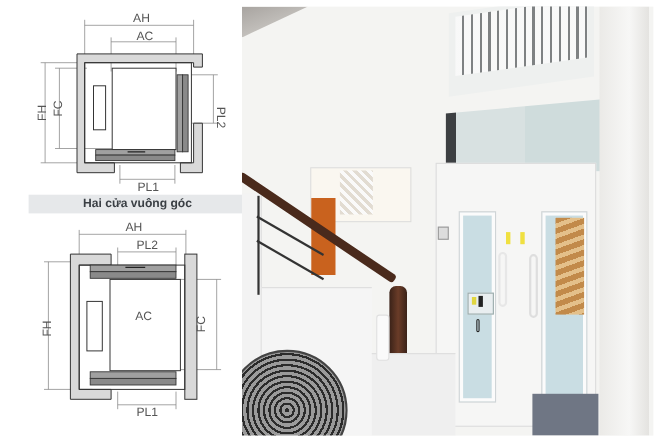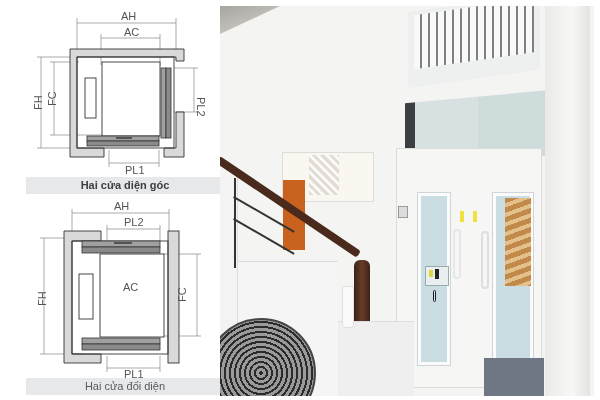--- a/index.html
+++ b/index.html
@@ -73,21 +73,21 @@
       <rect x="162" y="68" width="5" height="70" fill="#8a8a8a"></rect>
     </g>
     <line x1="112" y1="138" x2="128" y2="138" stroke="#222" stroke-width="1.2"></line>
     <text class="dim-label" x="117" y="20">AH</text>
     <text class="dim-label" x="120" y="36">AC</text>
     <text class="dim-label" x="38" y="110" transform="rotate(-90 38 110)">FH</text>
     <text class="dim-label" x="52" y="106" transform="rotate(-90 52 106)">FC</text>
     <text class="dim-label" x="193" y="97" transform="rotate(90 193 97)">PL2</text>
     <text class="dim-label" x="121" y="174">PL1</text>
   </svg>
-  <div class="caption" id="caption-top">Hai cửa diện góc</div>
+  <div class="caption" id="caption-top">Hai cửa vuông góc</div>
 </div>
 
 <div class="diagram-panel" id="panel-bottom">
   <svg class="diagram-svg" width="220" height="204" viewBox="0 0 220 204">
     <g stroke="#888" stroke-width="0.7" fill="none">
       <line x1="68" y1="17" x2="165" y2="17"></line>
       <line x1="68" y1="13" x2="68" y2="37"></line>
         <line x1="165" y1="13" x2="165" y2="37"></line>
       <line x1="103" y1="33" x2="156" y2="33"></line>
       <line x1="103" y1="29" x2="103" y2="45"></line>
@@ -119,21 +119,20 @@
       <rect x="78" y="148" width="78" height="6" fill="#8a8a8a"></rect>
     </g>
     <line x1="110" y1="47" x2="128" y2="47" stroke="#222" stroke-width="1.2"></line>
     <text class="dim-label" x="110" y="14">AH</text>
     <text class="dim-label" x="120" y="30">PL2</text>
     <text class="dim-label" x="119" y="95">AC</text>
     <text class="dim-label" x="42" y="110" transform="rotate(-90 42 110)">FH</text>
     <text class="dim-label" x="196" y="92" transform="rotate(-90 196 106)">FC</text>
     <text class="dim-label" x="120" y="182">PL1</text>
   </svg>
-  <div class="caption" id="caption-bottom">Hai cửa đối diện</div>
 </div>
 
 <div class="photo">
 
   <div class="ph" style="left:0;top:0;width:60px;height:28px;background:linear-gradient(160deg,#a8a4a0,#d8d6d2);clip-path:polygon(0 0,100% 0,0 100%);"></div>
 
   <div class="ph" style="left:188px;top:6px;width:132px;height:76px;background:#eef0ef;transform:skewY(-8deg);transform-origin:left bottom;">
     <div style="position:absolute;inset:4px 6px 18px 6px;background:repeating-linear-gradient(90deg,#fafafa 0 6px,#6b6e70 6px 8px);opacity:0.85;"></div>
   </div>
 

